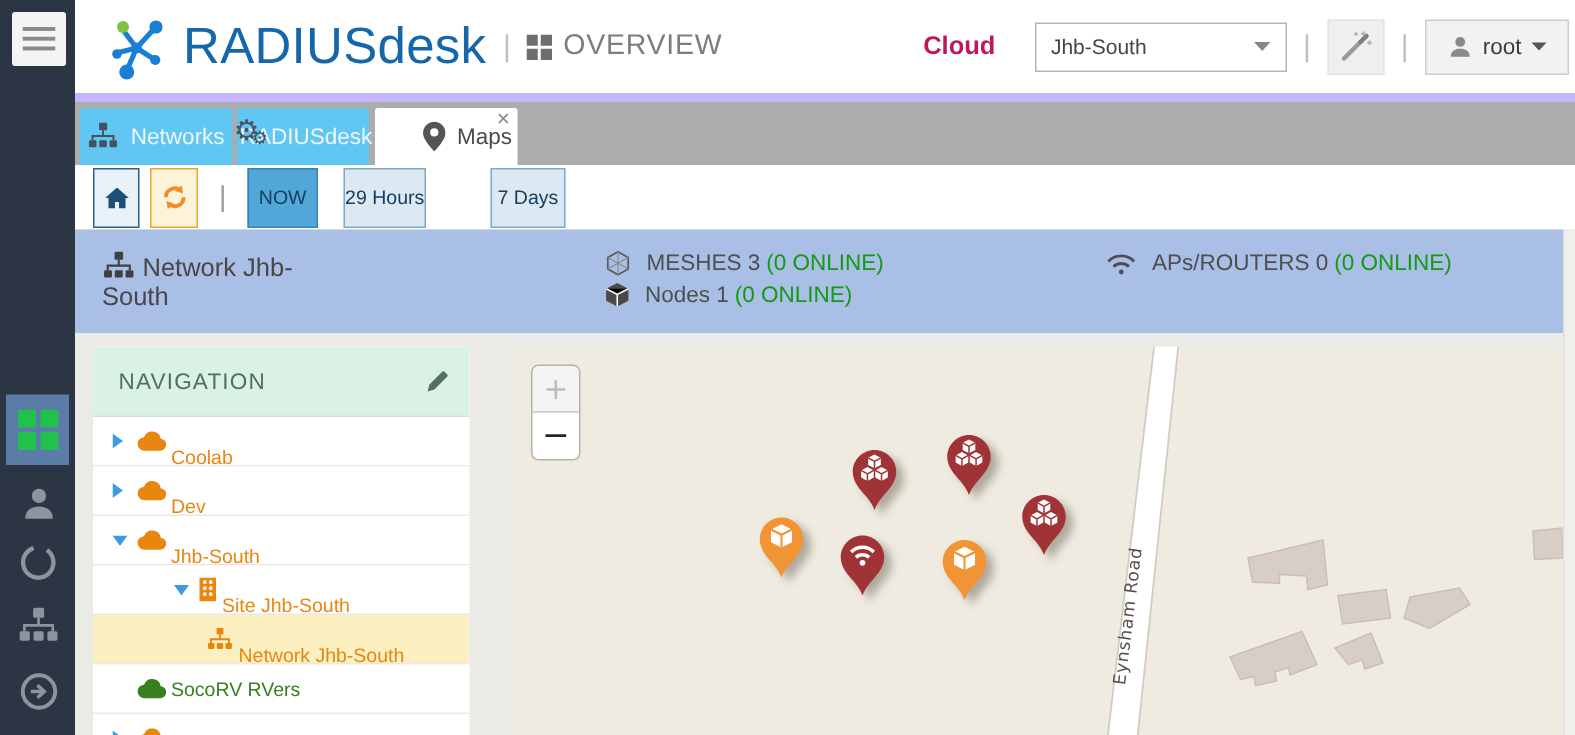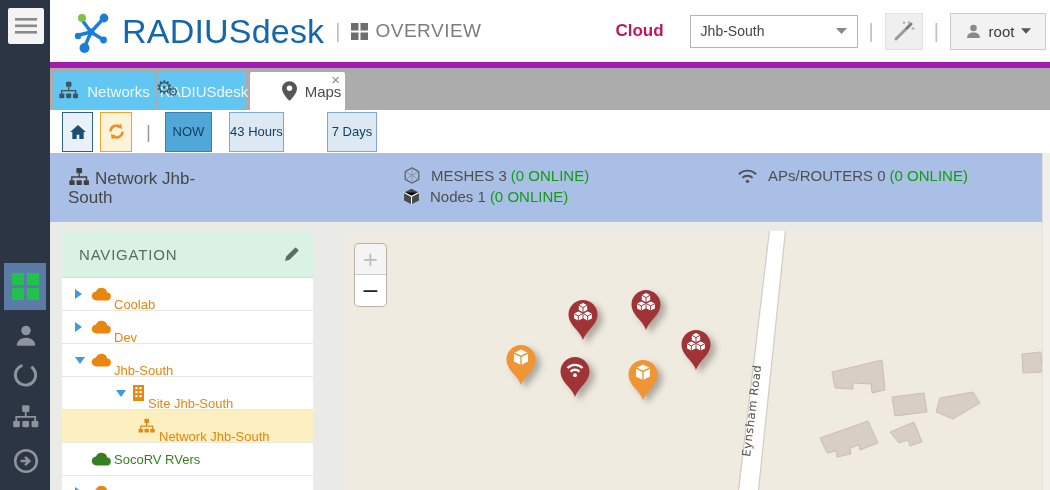--- a/index.html
+++ b/index.html
@@ -20,21 +20,21 @@
   .hdr-sep { color:#c0c0c0; font-size:20px; margin:0 11px; font-weight:300; }
   #section-title { display:flex; align-items:center; color:#7d7d7d; font-size:19px; letter-spacing:.5px; }
   #cloud-label { margin-left:auto; font-size:17px; font-weight:bold; color:#be185d; }
   #cloud-select { width:168px; height:33px; border:1px solid #b5b5b5; background:#fff; margin-left:26px;
        display:flex; align-items:center; padding:0 10px; font-size:14px; color:#454545; cursor:pointer; }
   #cloud-select .chev { margin-left:auto; }
   .hdr-btn { height:37px; background:#efefef; border:1px solid #e2e2e2; display:flex; align-items:center; justify-content:center; cursor:pointer; }
   #wand-btn { width:38px; }
   #user-btn { width:96px; background:#f2f2f2; border:1px solid #cccccc; font-size:15px; color:#3a3a3a; gap:7px; }
   
-  #tabstrip { position:absolute; left:50px; top:62px; width:1000px; height:48px; background:#a21caf; }
+  #tabstrip { position:absolute; left:50px; top:62px; width:1000px; height:48px; background:#c4b5fd; }
   #tabstrip .bar { position:absolute; left:0; top:6px; width:1000px; height:42px; background:#acacac; }
   .tab { position:absolute; top:10px; height:38px; display:flex; align-items:center; justify-content:center; gap:8px;
          font-size:15px; cursor:pointer; border-radius:2px 2px 0 0; }
   .tab.blue { background:#61c6f1; color:#edf7fc; }
   .tab.active { background:#ffffff; color:#4b4b4b;padding-left:28px; }
   #tab-networks { left:3px; width:102px; }
   #tab-utilities { left:108px; width:88px; }
   #tab-maps { left:200px; width:95px; }
   #tab-close { position:absolute; top:1px; right:5px; font-size:15px; color:#8a8a8a; line-height:14px; cursor:pointer; }
   .gears { color:#46545e; font-family:"DejaVu Sans",sans-serif; position:relative; width:26px; height:26px; }
@@ -228,21 +228,21 @@
     <div id="refresh-btn" class="tb-btn">
       <svg width="17" height="17" viewBox="0 0 20 20">
         <path d="M3 10a7 7 0 0 1 12-4.9" fill="none" stroke="#ef8d2e" stroke-width="3"></path>
         <polygon points="15.5,0.5 16.5,7 10.5,5" fill="#ef8d2e"></polygon>
         <path d="M17 10a7 7 0 0 1-12 4.9" fill="none" stroke="#ef8d2e" stroke-width="3"></path>
         <polygon points="4.5,19.5 3.5,13 9.5,15" fill="#ef8d2e"></polygon>
       </svg>
     </div>
     <span id="tb-sep">|</span>
     <div id="btn-now" class="tb-btn range-btn active">NOW</div>
-    <div id="btn-24h" class="tb-btn range-btn">43 Hours</div>
+    <div id="btn-24h" class="tb-btn range-btn">29 Hours</div>
     <div id="btn-7d" class="tb-btn range-btn">7 Days</div>
   </div>
 
   <div id="infobar">
     <div id="net-title">
       <svg width="22" height="21" viewBox="0 0 24 24">
         <rect x="9" y="1" width="6.5" height="6" rx="1" fill="#3f3f3f"></rect>
         <path d="M12.2 7v4M3.8 15v-3.5h16.8V15M3.8 11v4" stroke="#3f3f3f" stroke-width="1.6" fill="none"></path>
         <rect x="1" y="15" width="6" height="5.6" rx="1" fill="#3f3f3f"></rect>
         <rect x="9.2" y="15" width="6" height="5.6" rx="1" fill="#3f3f3f"></rect>

